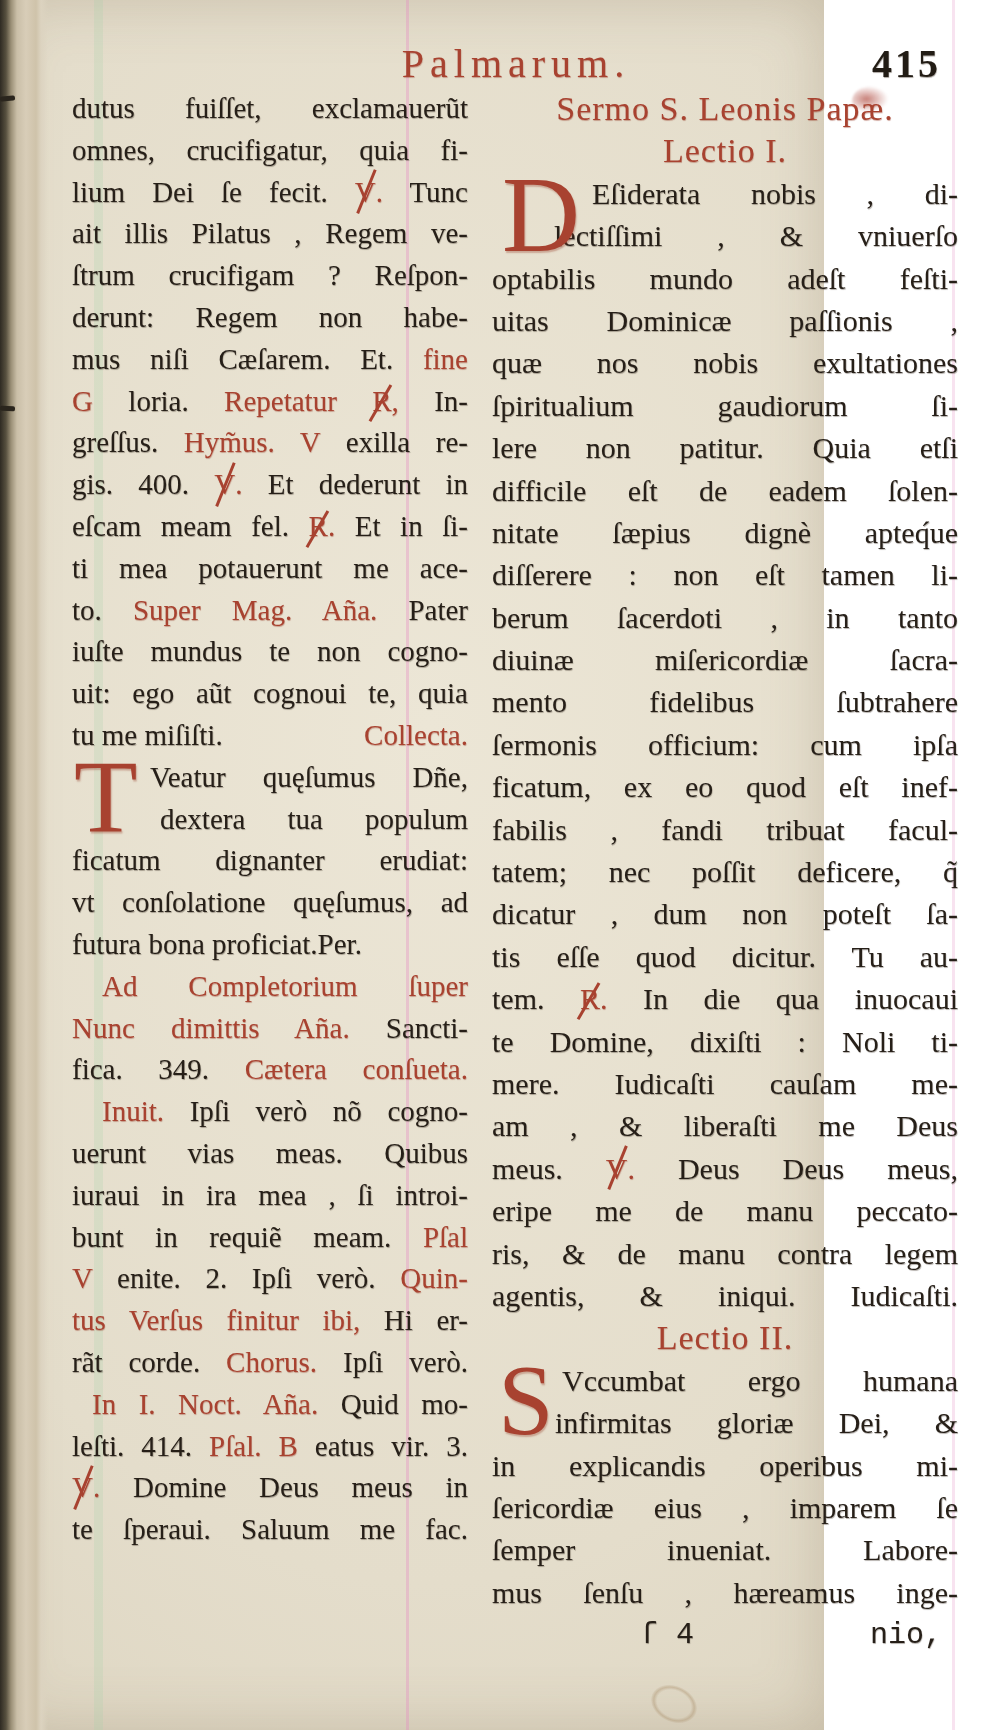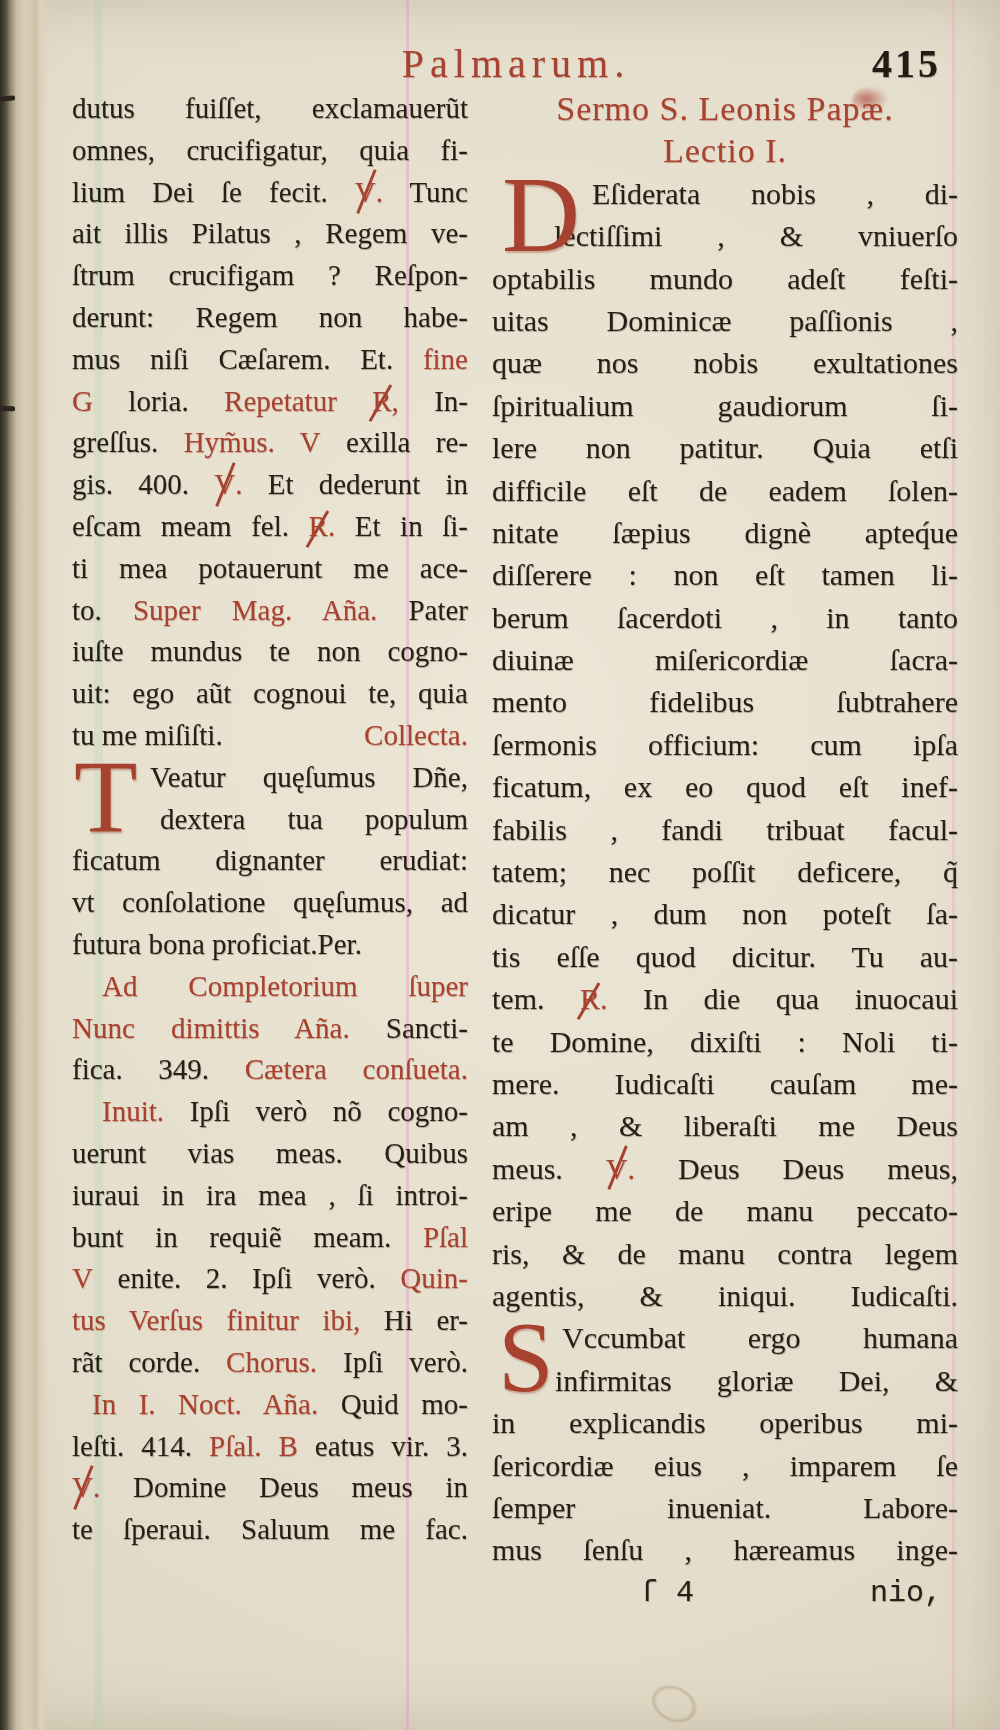--- a/index.html
+++ b/index.html
@@ -1,21 +1,21 @@
 <!DOCTYPE html>
 <html style="--red: #a84230; --black: #261f18; --paper: #e4ddcb;"><head>
 <meta charset="utf-8">
 <style>
   :root{
     --red:#a84230; --black:#261f18; --paper:#e4ddcb;
   }
   html,body{margin:0;padding:0;}
   body{width:1000px;height:1730px;overflow:hidden;
        font-family:"Liberation Serif","DejaVu Serif",serif;}
-  .page{position:absolute;inset:0;width:1000px;height:1730px;
+  .page{position:absolute;inset:0;width:824px;height:1730px;
     background:
       radial-gradient(ellipse 130% 90% at 52% 42%, #ece6d6 0%, var(--paper) 55%, #d8cfb9 100%);
     box-shadow:inset 0 0 60px rgba(120,100,70,.25);
   }
   
   .edge{position:absolute;left:0;top:0;bottom:0;width:48px;
     background:linear-gradient(90deg,#2e2a22 0px,#57503f 6px,#9a8f76 11px,#cabfa8 17px,
       #d8cdb8 26px,#cfc3aa 36px,#dcd3c0 41px,rgba(220,212,195,0) 48px);}
   .tick{position:absolute;left:0;width:15px;height:5px;background:#2a251d;border-radius:2px;}
   .tick1{top:96px;transform:rotate(-4deg);}
@@ -41,21 +41,21 @@
   .col-left{left:72px;width:396px;--lh:41.8px;font-size:29px;}
   .col-right{left:492px;width:466px;--lh:42.4px;font-size:30px;}
   .line{height:var(--lh);line-height:var(--lh);text-align:justify;text-align-last:justify;}
   .center{text-align:center;text-align-last:center;}
   .nj{text-align-last:left;}
   .split{display:flex;justify-content:space-between;}
   .sig{padding-left:148px;padding-right:16px;font-family:Liberation Mono, monospace;}
   .ind1{padding-left:30px;}
   .ind2{padding-left:20px;}
   .hdr{font-size:34px;letter-spacing:1px;}
-  .red{color:var(--red);text-shadow:.5px .7px .8px rgba(150,60,40,.4);font-family:Liberation Serif, serif;}
+  .red{color:var(--red);text-shadow:.5px .7px .8px rgba(150,60,40,.4);}
   .dropline{position:relative;}
   .pl62{padding-left:62px;}.pl63{padding-left:63px;}.pl70{padding-left:70px;}
   .pl78{padding-left:78px;}.pl88{padding-left:88px;}.pl100{padding-left:100px;}
   .drop{position:absolute;line-height:.92;top:-6px;left:2px;
     text-shadow:1px 1.5px 1.5px rgba(150,60,40,.35);}
   .dropT{font-size:104px;left:2px;top:-8px;}
   .dropD{font-size:108px;left:10px;top:-8px;}
   .dropS{font-size:100px;left:6px;top:-6px;}
   .vsym,.rsym{position:relative;display:inline-block;}
   .vsym::after{content:"";position:absolute;left:48%;top:-8%;width:2.5px;height:112%;
@@ -143,20 +143,21 @@
       <div class="line"><span>dicatur , dum non poteſt ſa-</span></div>
       <div class="line"><span>tis eſſe quod dicitur. Tu au-</span></div>
       <div class="line"><span>tem. </span><span class="red rsym">R</span><span class="red">.</span><span> In die qua inuocaui</span></div>
       <div class="line"><span>te Domine, dixiſti : Noli ti-</span></div>
       <div class="line"><span>mere. Iudicaſti cauſam me-</span></div>
       <div class="line"><span>am , &amp; liberaſti me Deus</span></div>
       <div class="line"><span>meus. </span><span class="red vsym">V</span><span class="red">.</span><span> Deus Deus meus,</span></div>
       <div class="line"><span>eripe me de manu peccato-</span></div>
       <div class="line"><span>ris, &amp; de manu contra legem</span></div>
       <div class="line"><span>agentis, &amp; iniqui. Iudicaſti.</span></div>
+      <div class="line center hdr"><span class="red">Lectio II.</span></div>
       <div class="line dropline pl70"><span class="drop red dropS">S</span><span>Vccumbat ergo humana</span></div>
       <div class="line pl63"><span>infirmitas gloriæ Dei, &amp;</span></div>
       <div class="line"><span>in explicandis operibus mi-</span></div>
       <div class="line"><span>ſericordiæ eius , imparem ſe</span></div>
       <div class="line"><span>ſemper inueniat. Labore-</span></div>
       <div class="line"><span>mus ſenſu , hæreamus inge-</span></div>
       <div class="line split sig">
         <span>ſ 4</span>
         <span>nio,</span>
       </div>

